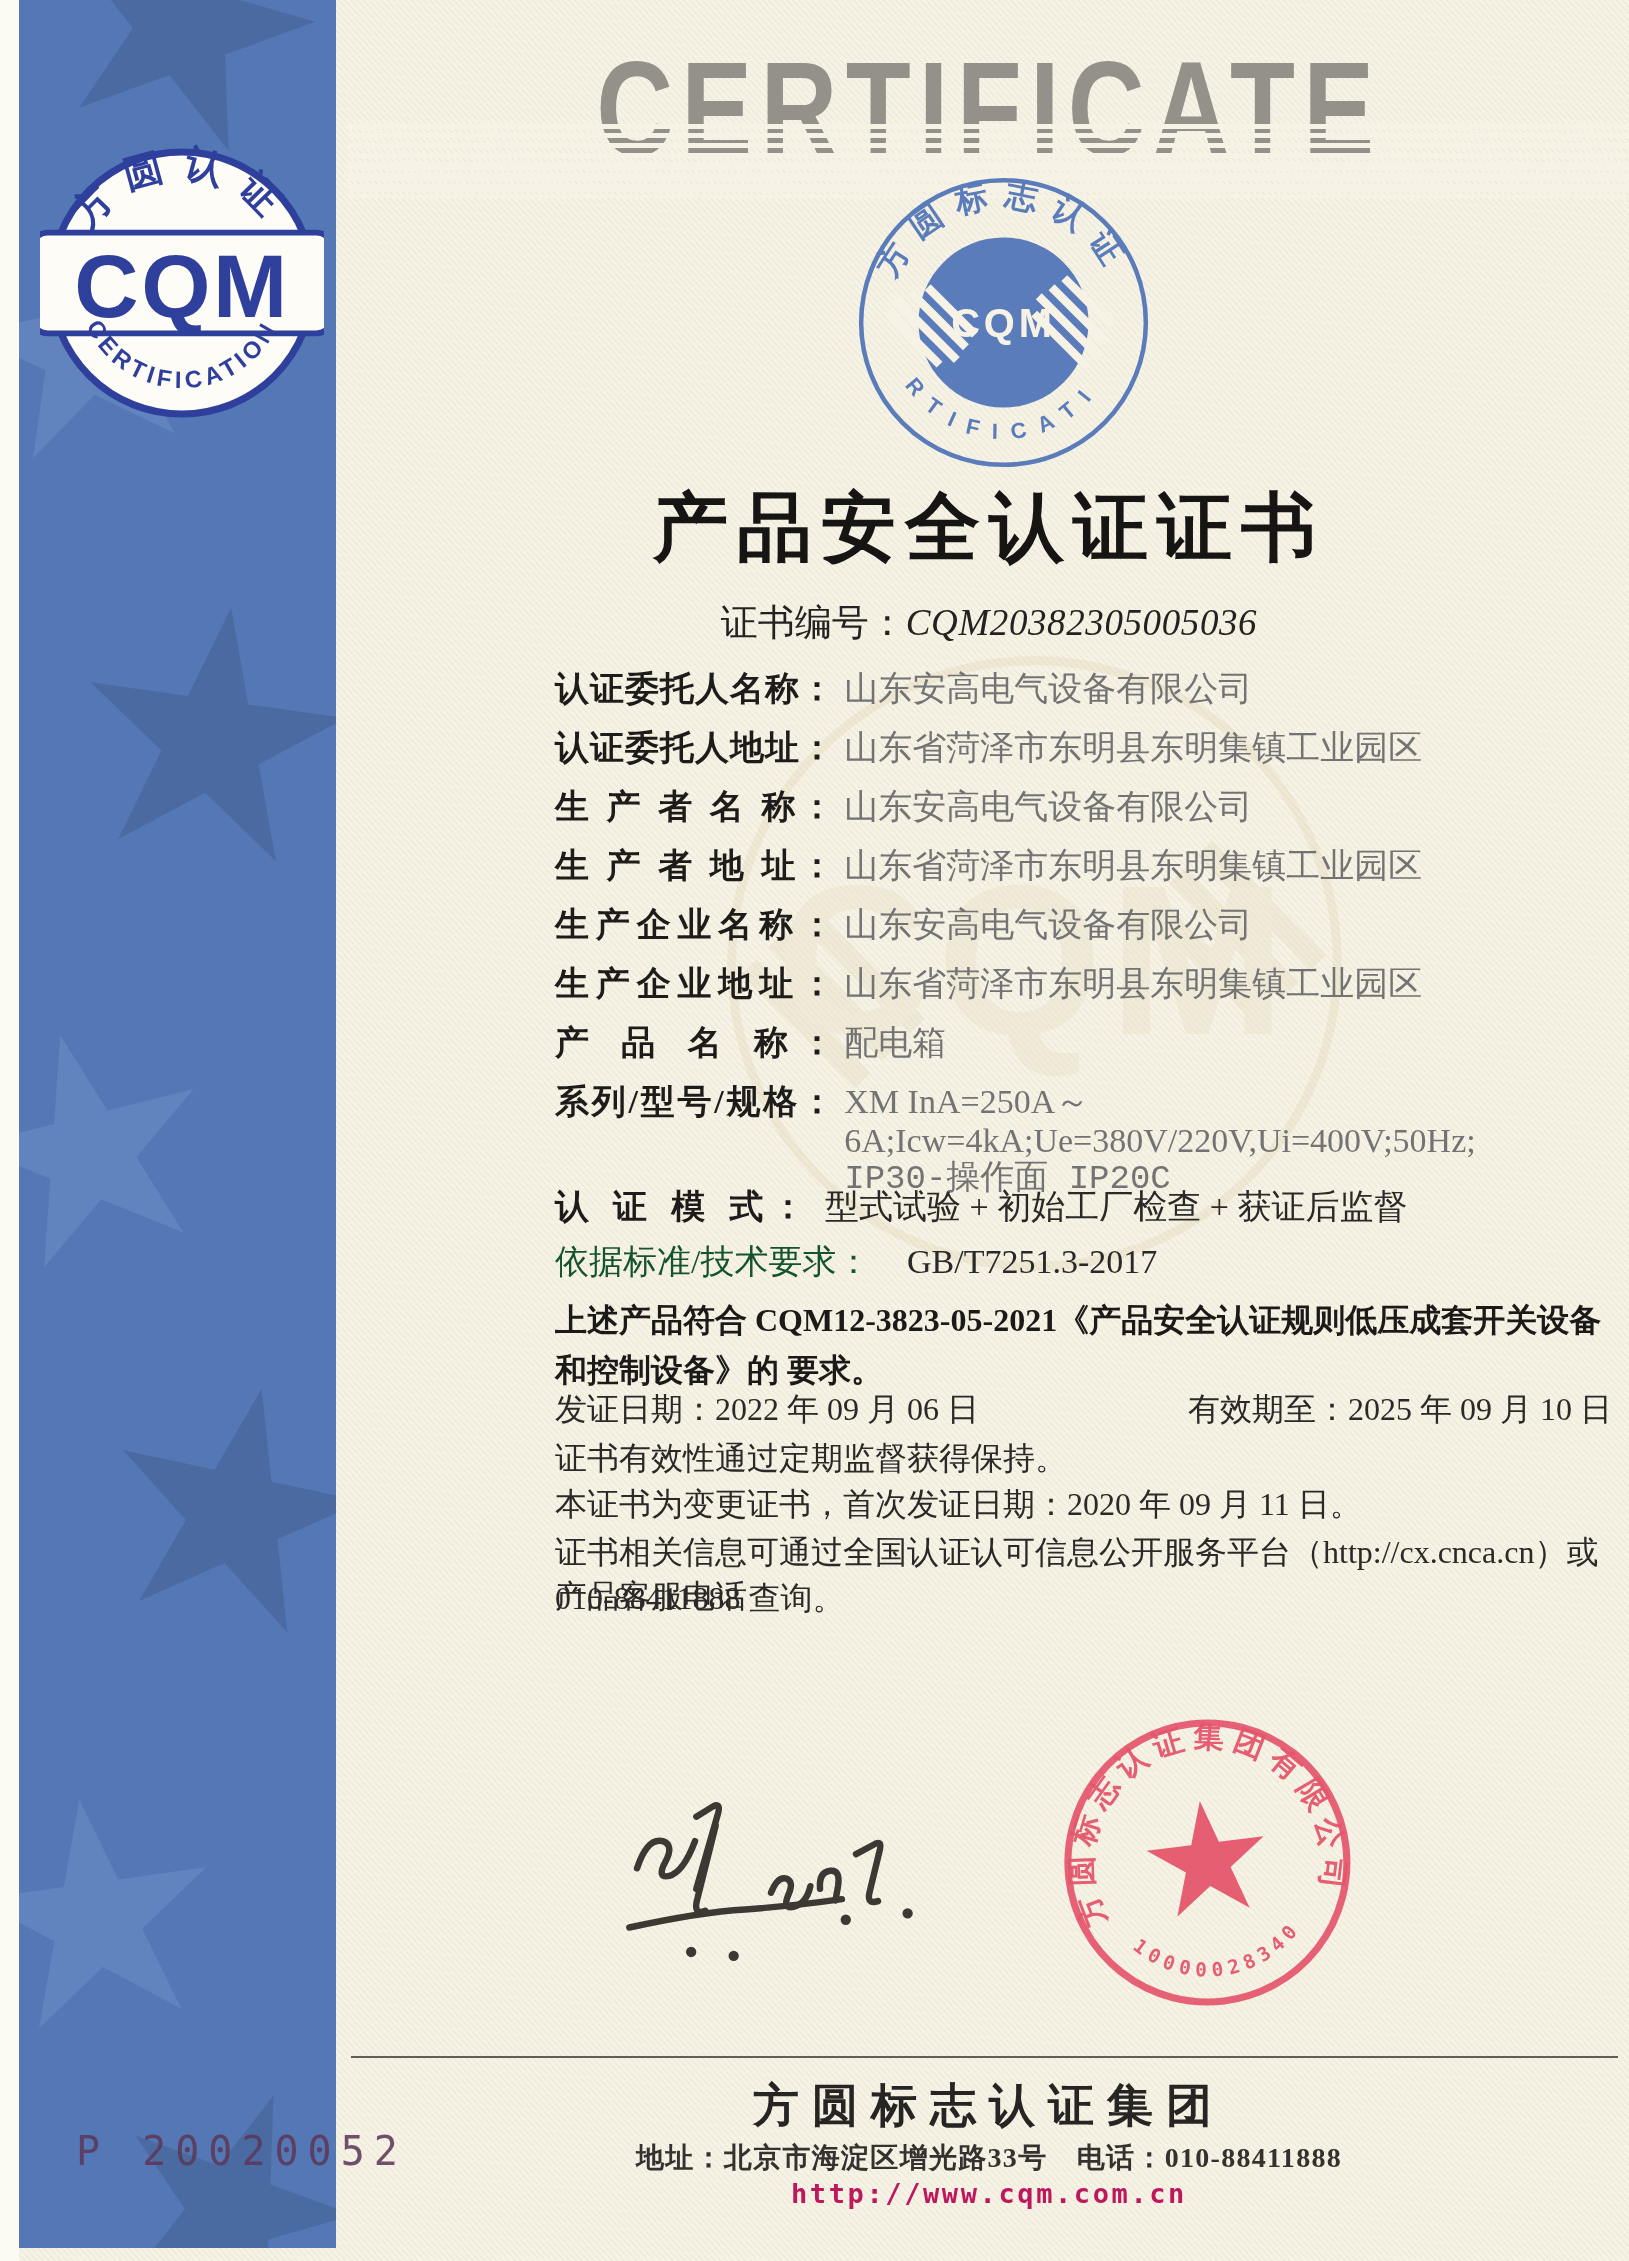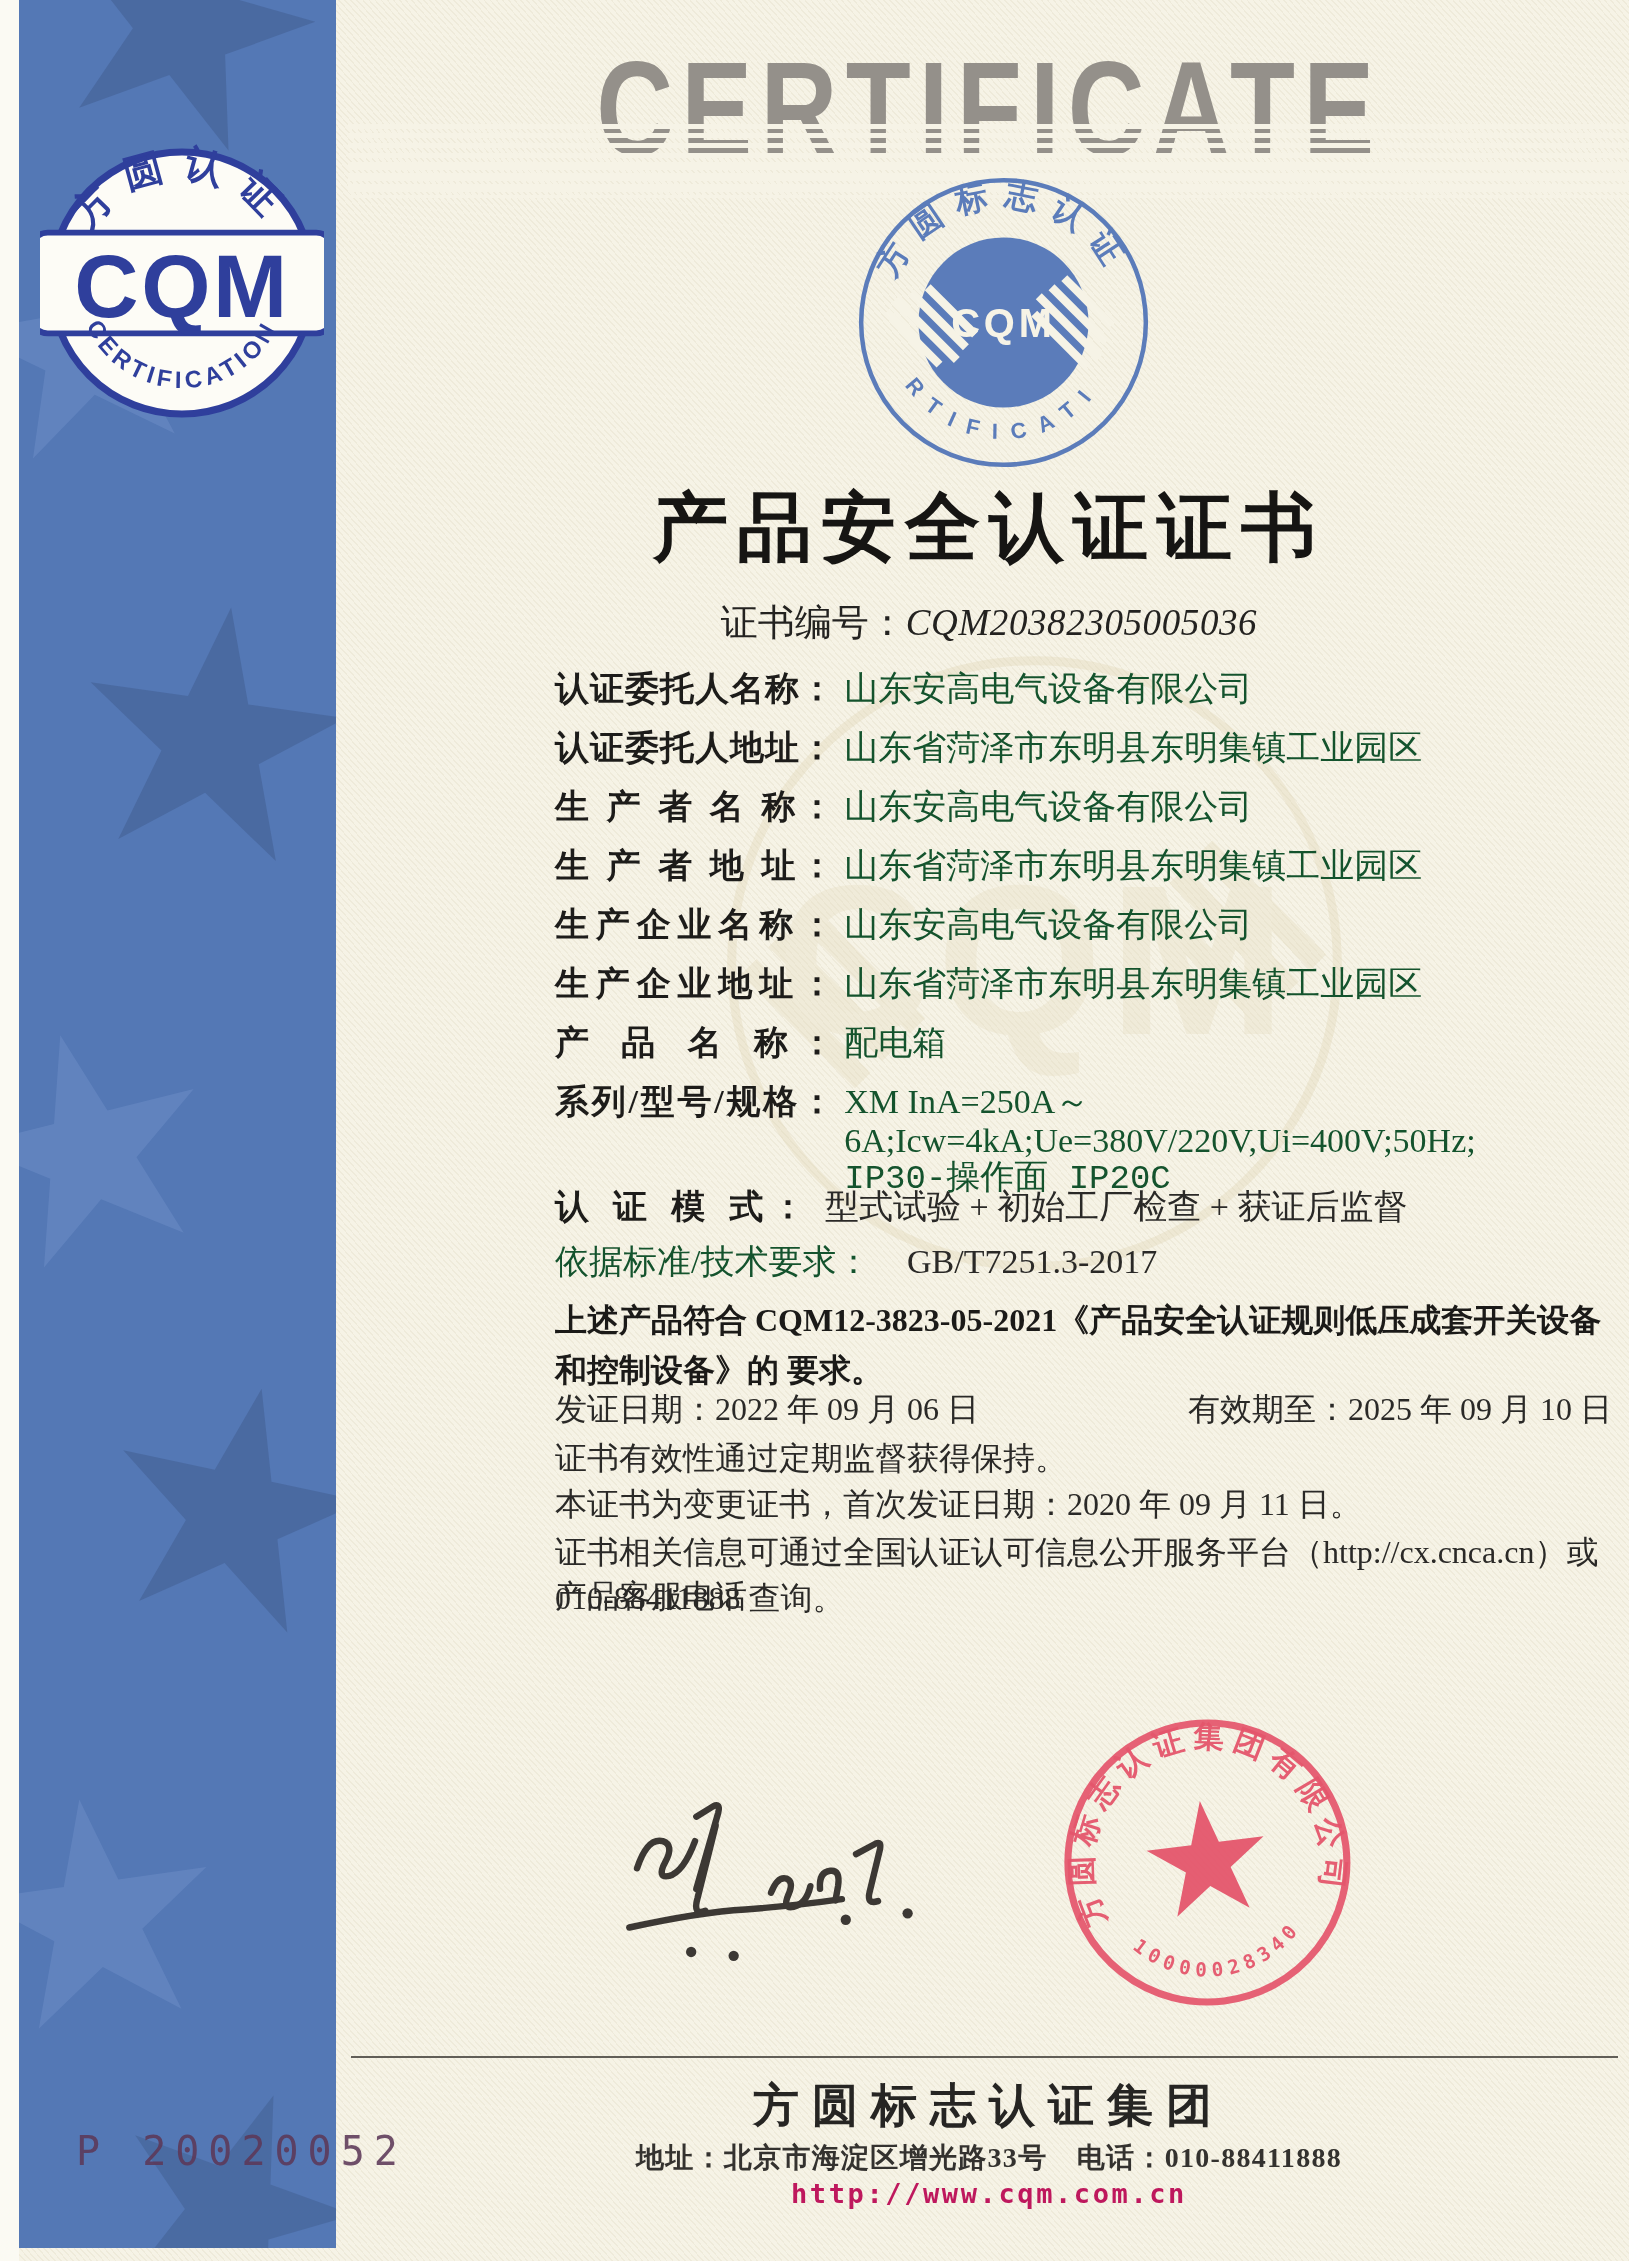--- a/index.html
+++ b/index.html
@@ -61,21 +61,21 @@
   }
   #cert-no-line .no-label{font-weight:400;}
   #cert-no-line .no-value{font-weight:400;letter-spacing:0.6px;font-style:italic;}
   
   #fields{position:absolute;left:555px;top:669px;width:1045px;z-index:2;}
   .frow{display:flex;align-items:flex-start;margin-bottom:20px;font-size:34px;line-height:39px;}
   .frow .flabel{
     display:inline-block;width:279px;min-width:279px;font-weight:700;color:#1d1c1a;
     text-align:justify;text-align-last:justify;
   }
-  .frow .fvalue{flex:1;color:#14532d;padding-left:10.3px;}
+  .frow .fvalue{flex:1;color:#737373;padding-left:10.3px;}
   .frow .fvalue .v2{display:block;font-family:Liberation Mono, monospace;}
   .frow.spec .fvalue{font-family:"Liberation Serif","DejaVu Serif",serif;letter-spacing:0;}
   #mode-row{position:absolute;left:555px;top:1184px;z-index:2;font-size:34px;}
   #mode-row .flabel{display:inline-block;width:250px;font-weight:700;text-align:justify;text-align-last:justify;color:#1d1c1a;}
   #mode-row .fvalue{padding-left:11.6px;color:#2a2927;}
   #std-row{position:absolute;left:555px;top:1239px;z-index:2;font-size:34px;}
   #std-row .flabel{font-weight:400;color:#14532d;}
   #std-row .fvalue{padding-left:28px;color:#2a2927;}
   #statement{position:absolute;left:555px;right:26px;top:1295px;z-index:2;
     font-size:32px;font-weight:700;color:#1b1a18;line-height:50px;}

